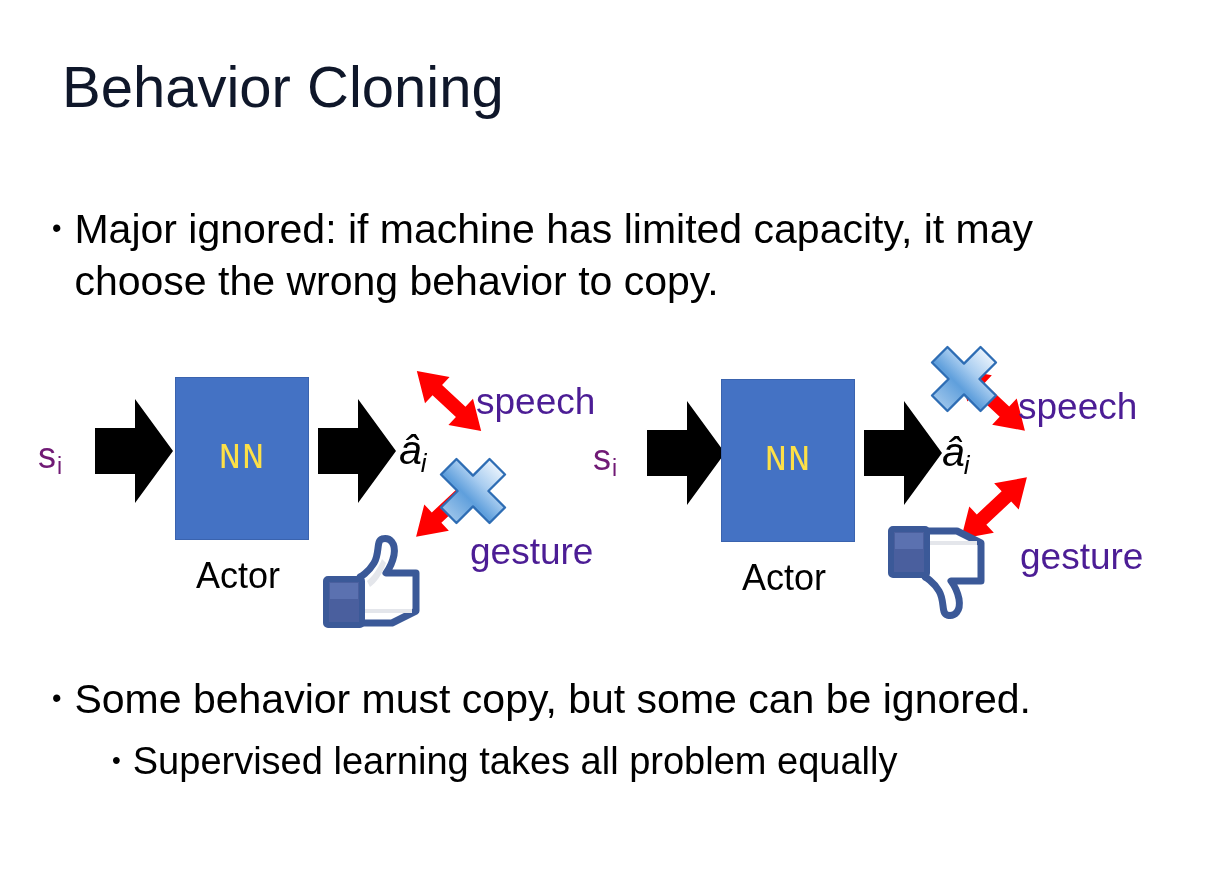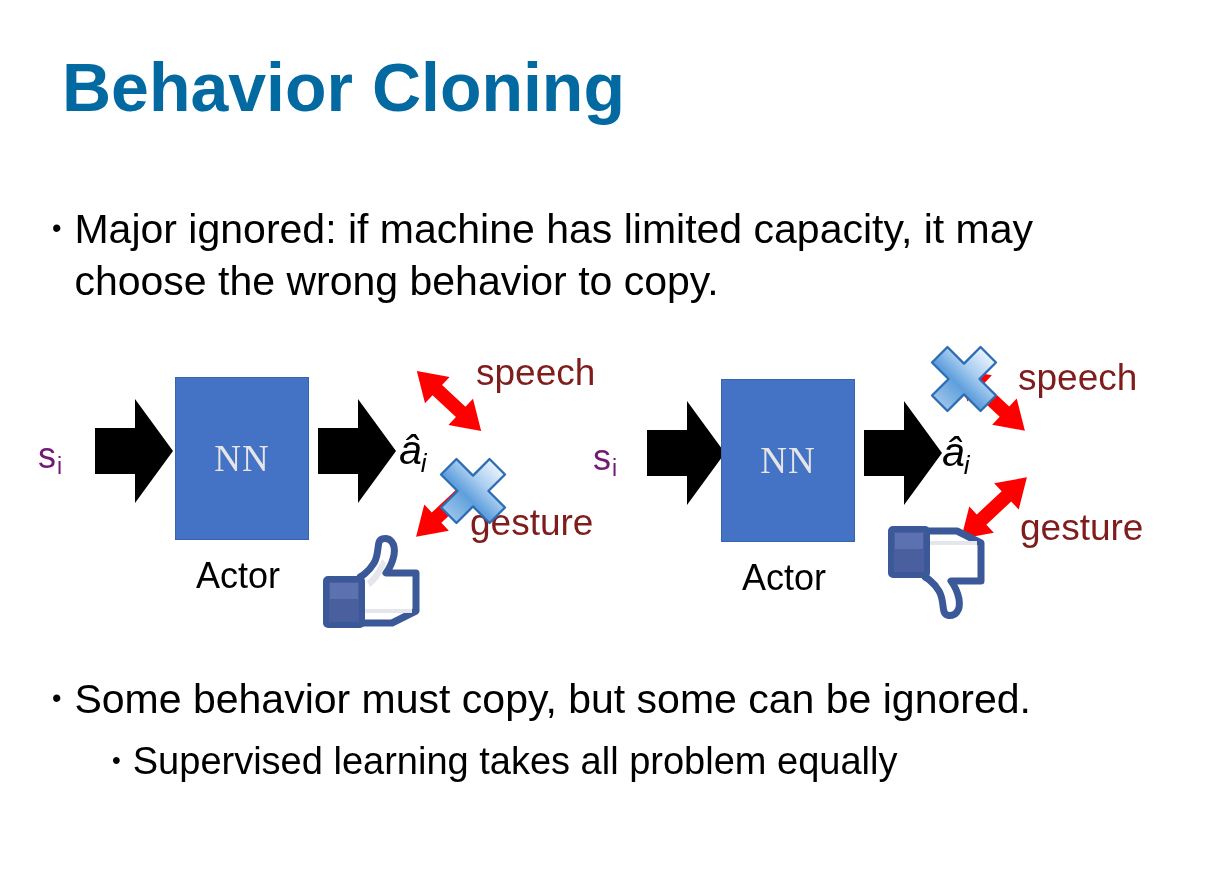--- a/index.html
+++ b/index.html
@@ -19,26 +19,25 @@
   }
 
   
   #slide-title {
     position: absolute;
     left: 62px;
     top: 46px;
     width: 1090px;
     font-family: "Liberation Sans Narrow", "Liberation Sans", sans-serif;
     font-stretch: condensed;
-    font-size: 68px;
+    font-size: 58px;
     line-height: 82px;
-    color: #0369a1;
+    color: #0f172a;
     letter-spacing: 0px;
     white-space: nowrap;
-    font-weight: bold;
   }
 
   
   .bullet-row {
     position: absolute;
     display: flex;
     align-items: flex-start;
     color: #000000;
     font-family: "Liberation Sans Narrow", "Liberation Sans", sans-serif;
     font-stretch: condensed;
@@ -126,22 +125,22 @@
   .nn-box {
     position: absolute;
     background: #4472C4;
     border: 1px solid #3A63AE;
     box-sizing: border-box;
     display: flex;
     align-items: center;
     justify-content: center;
   }
   .nn-box-label {
-    color: #e5e5e5;
-    font-family: Liberation Serif, serif;
+    color: #fde047;
+    font-family: Liberation Mono, monospace;
     font-size: 37px;
     line-height: 1;
     letter-spacing: 1px;
   }
   .actor-label {
     position: absolute;
     font-family: "Liberation Sans", sans-serif;
     font-size: 36px;
     color: #000000;
     line-height: 1;
@@ -169,23 +168,24 @@
   .red-arrow {
     position: absolute;
   }
   .red-arrow svg { display: block; }
 
   
   .branch-label {
     position: absolute;
     font-family: "Liberation Sans", sans-serif;
     font-size: 37px;
-    color: #7f1d1d;
-    line-height: 1;
-    white-space: nowrap;
+    color: #4c1d95;
+    line-height: 1;
+    white-space: nowrap;
+    margin-top: 29px;
   }
 
   
   .x-marker {
     position: absolute;
   }
   .x-marker svg { display: block; }
 
   
   .thumb-icon {

